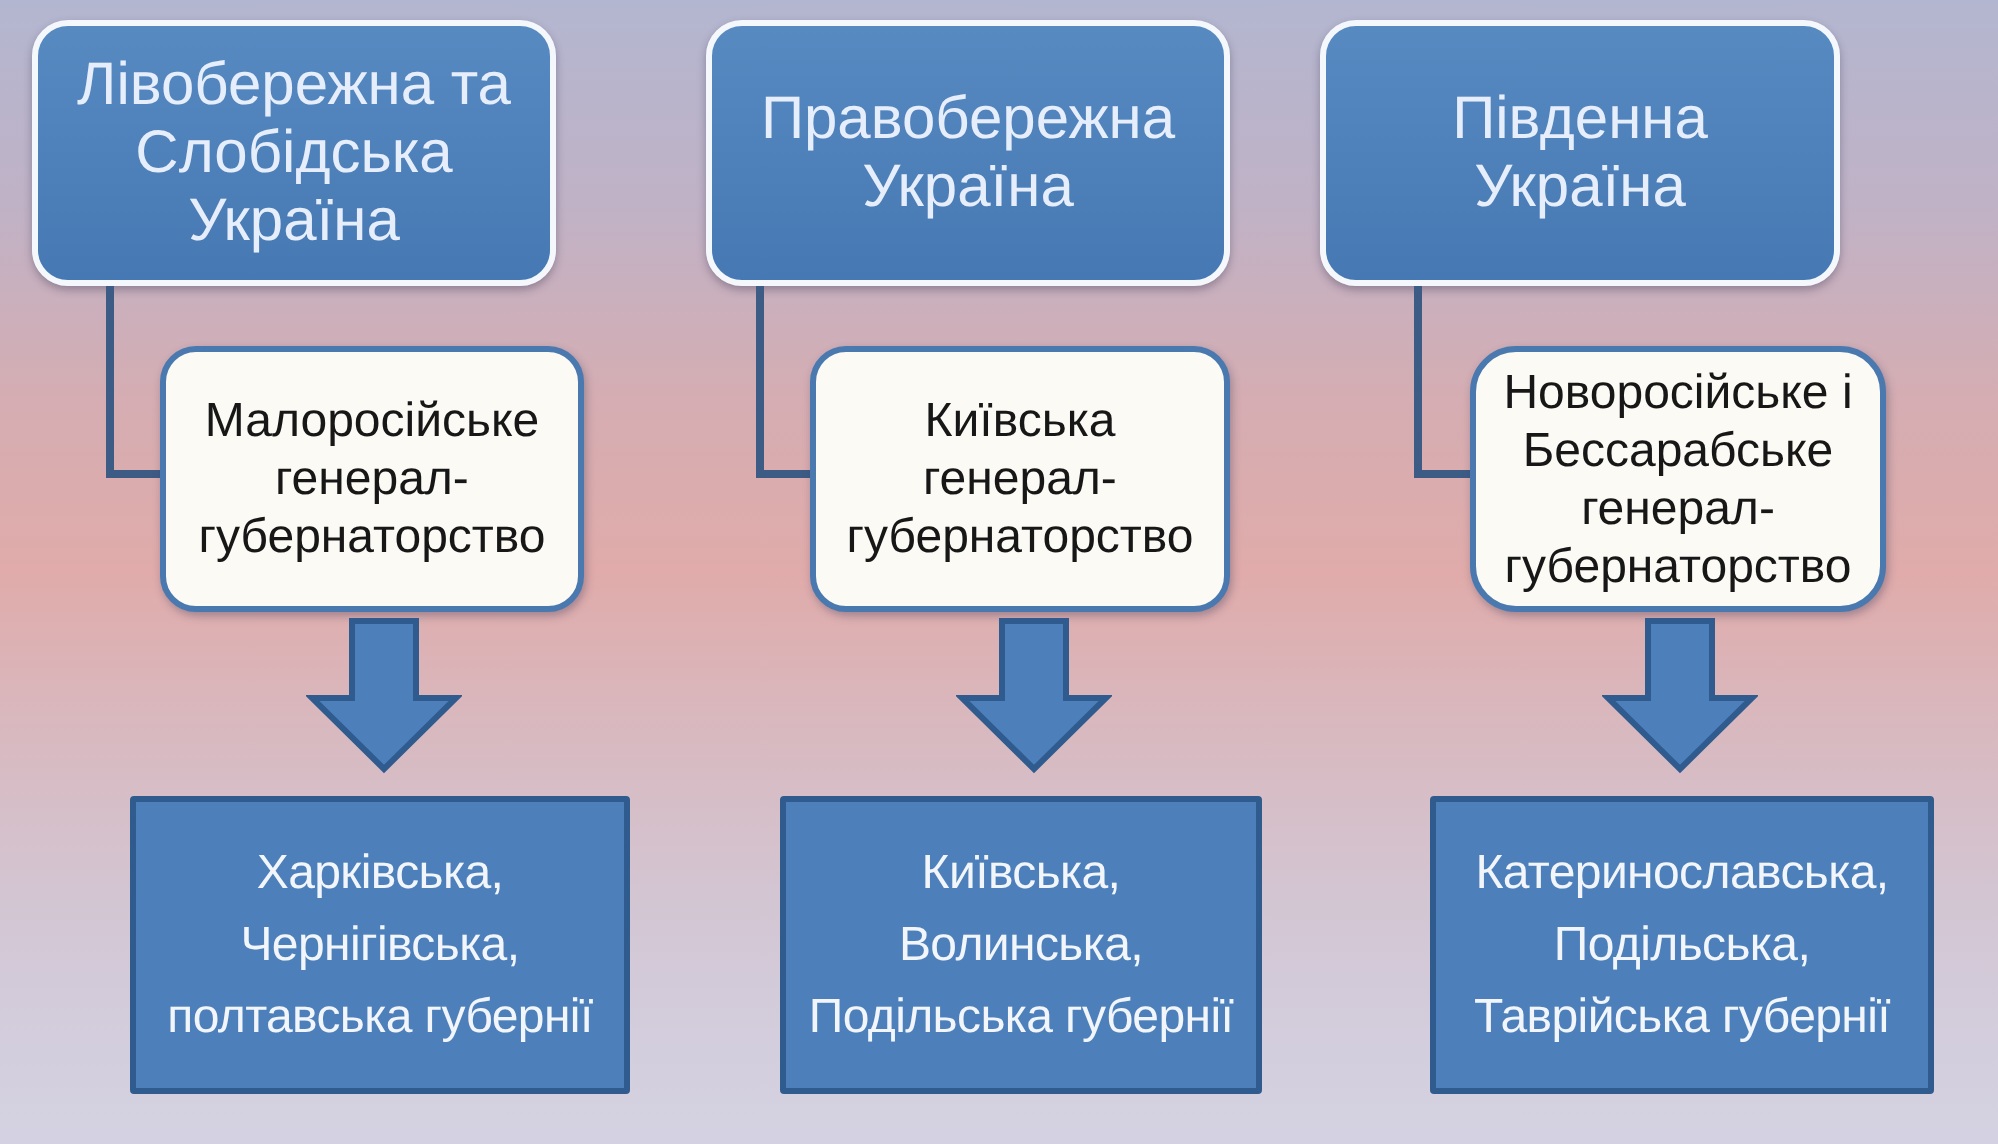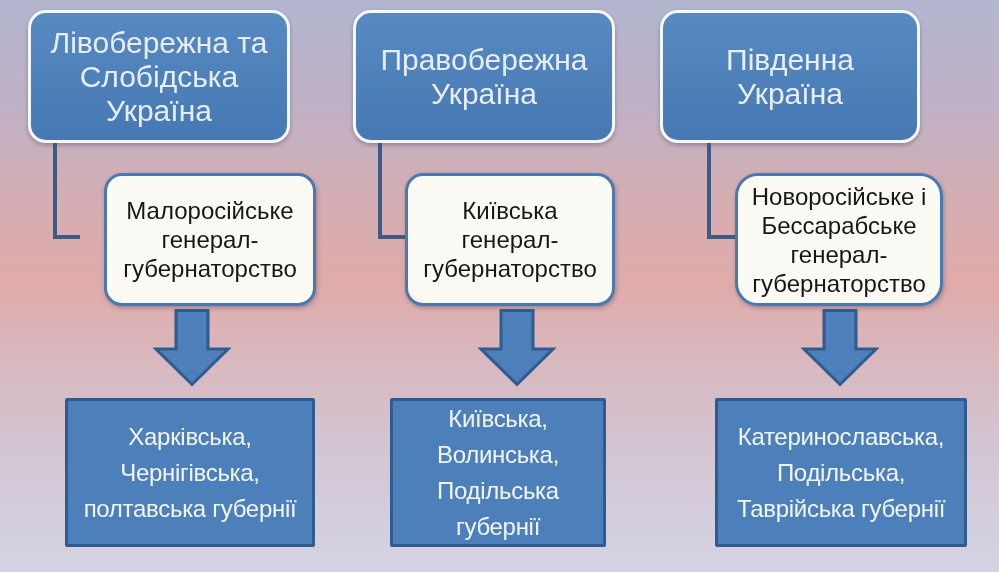--- a/index.html
+++ b/index.html
@@ -22,45 +22,45 @@
   .box span{white-space:pre-line;display:block;}
   .box-top{
     top:10px;height:133px;
     background:linear-gradient(180deg,#578ac1,#4678b3);
     border:3px solid var(--top-box-border);
     border-radius:18px;
     color:var(--top-text);
     font-size:30px;line-height:34px;
     box-shadow:0 2px 4px rgba(40,40,70,.35);
   }
-  .c1 .box-top{left:28px;width:262px;}
+  .c1 .box-top{left:16px;width:262px;}
   .c2 .box-top{left:353px;width:262px;}
   .c3 .box-top{left:660px;width:260px;}
   .box-mid{
     top:173px;height:133px;
     background:var(--white-box-bg);
     border:3px solid var(--white-box-border);
     border-radius:18px;
     color:var(--mid-text);
     font-size:24px;line-height:29px;
     box-shadow:1px 2px 4px rgba(50,50,80,.35);
   }
-  .c1 .box-mid{left:80px;width:212px;margin-left:24px;}
+  .c1 .box-mid{left:80px;width:212px;}
   .c2 .box-mid{left:405px;width:210px;}
   .c3 .box-mid{left:735px;width:208px;border-radius:23px;}
   .box-bottom{
     top:398px;height:149px;
     background:var(--box-blue);
     border:3px solid var(--box-blue-border-dark);
     border-radius:2px;
     color:var(--bottom-text);
     font-size:24px;line-height:36px;letter-spacing:-0.3px;
   }
   .c1 .box-bottom{left:65px;width:250px;}
-  .c2 .box-bottom{left:390px;width:216px;}
+  .c2 .box-bottom{left:390px;width:241px;}
   .c3 .box-bottom{left:715px;width:252px;}
   .conn-v{position:absolute;width:4px;top:143px;height:96px;background:var(--connector);}
   .c1 .conn-v{left:53px;}
   .c2 .conn-v{left:378px;}
   .c3 .conn-v{left:707px;}
   .conn-h{position:absolute;height:4px;top:235px;background:var(--connector);}
   .c1 .conn-h{left:53px;width:27px;}
   .c2 .conn-h{left:378px;width:27px;}
   .c3 .conn-h{left:707px;width:28px;}
   .arrow{position:absolute;top:309px;width:78px;height:78px;}

